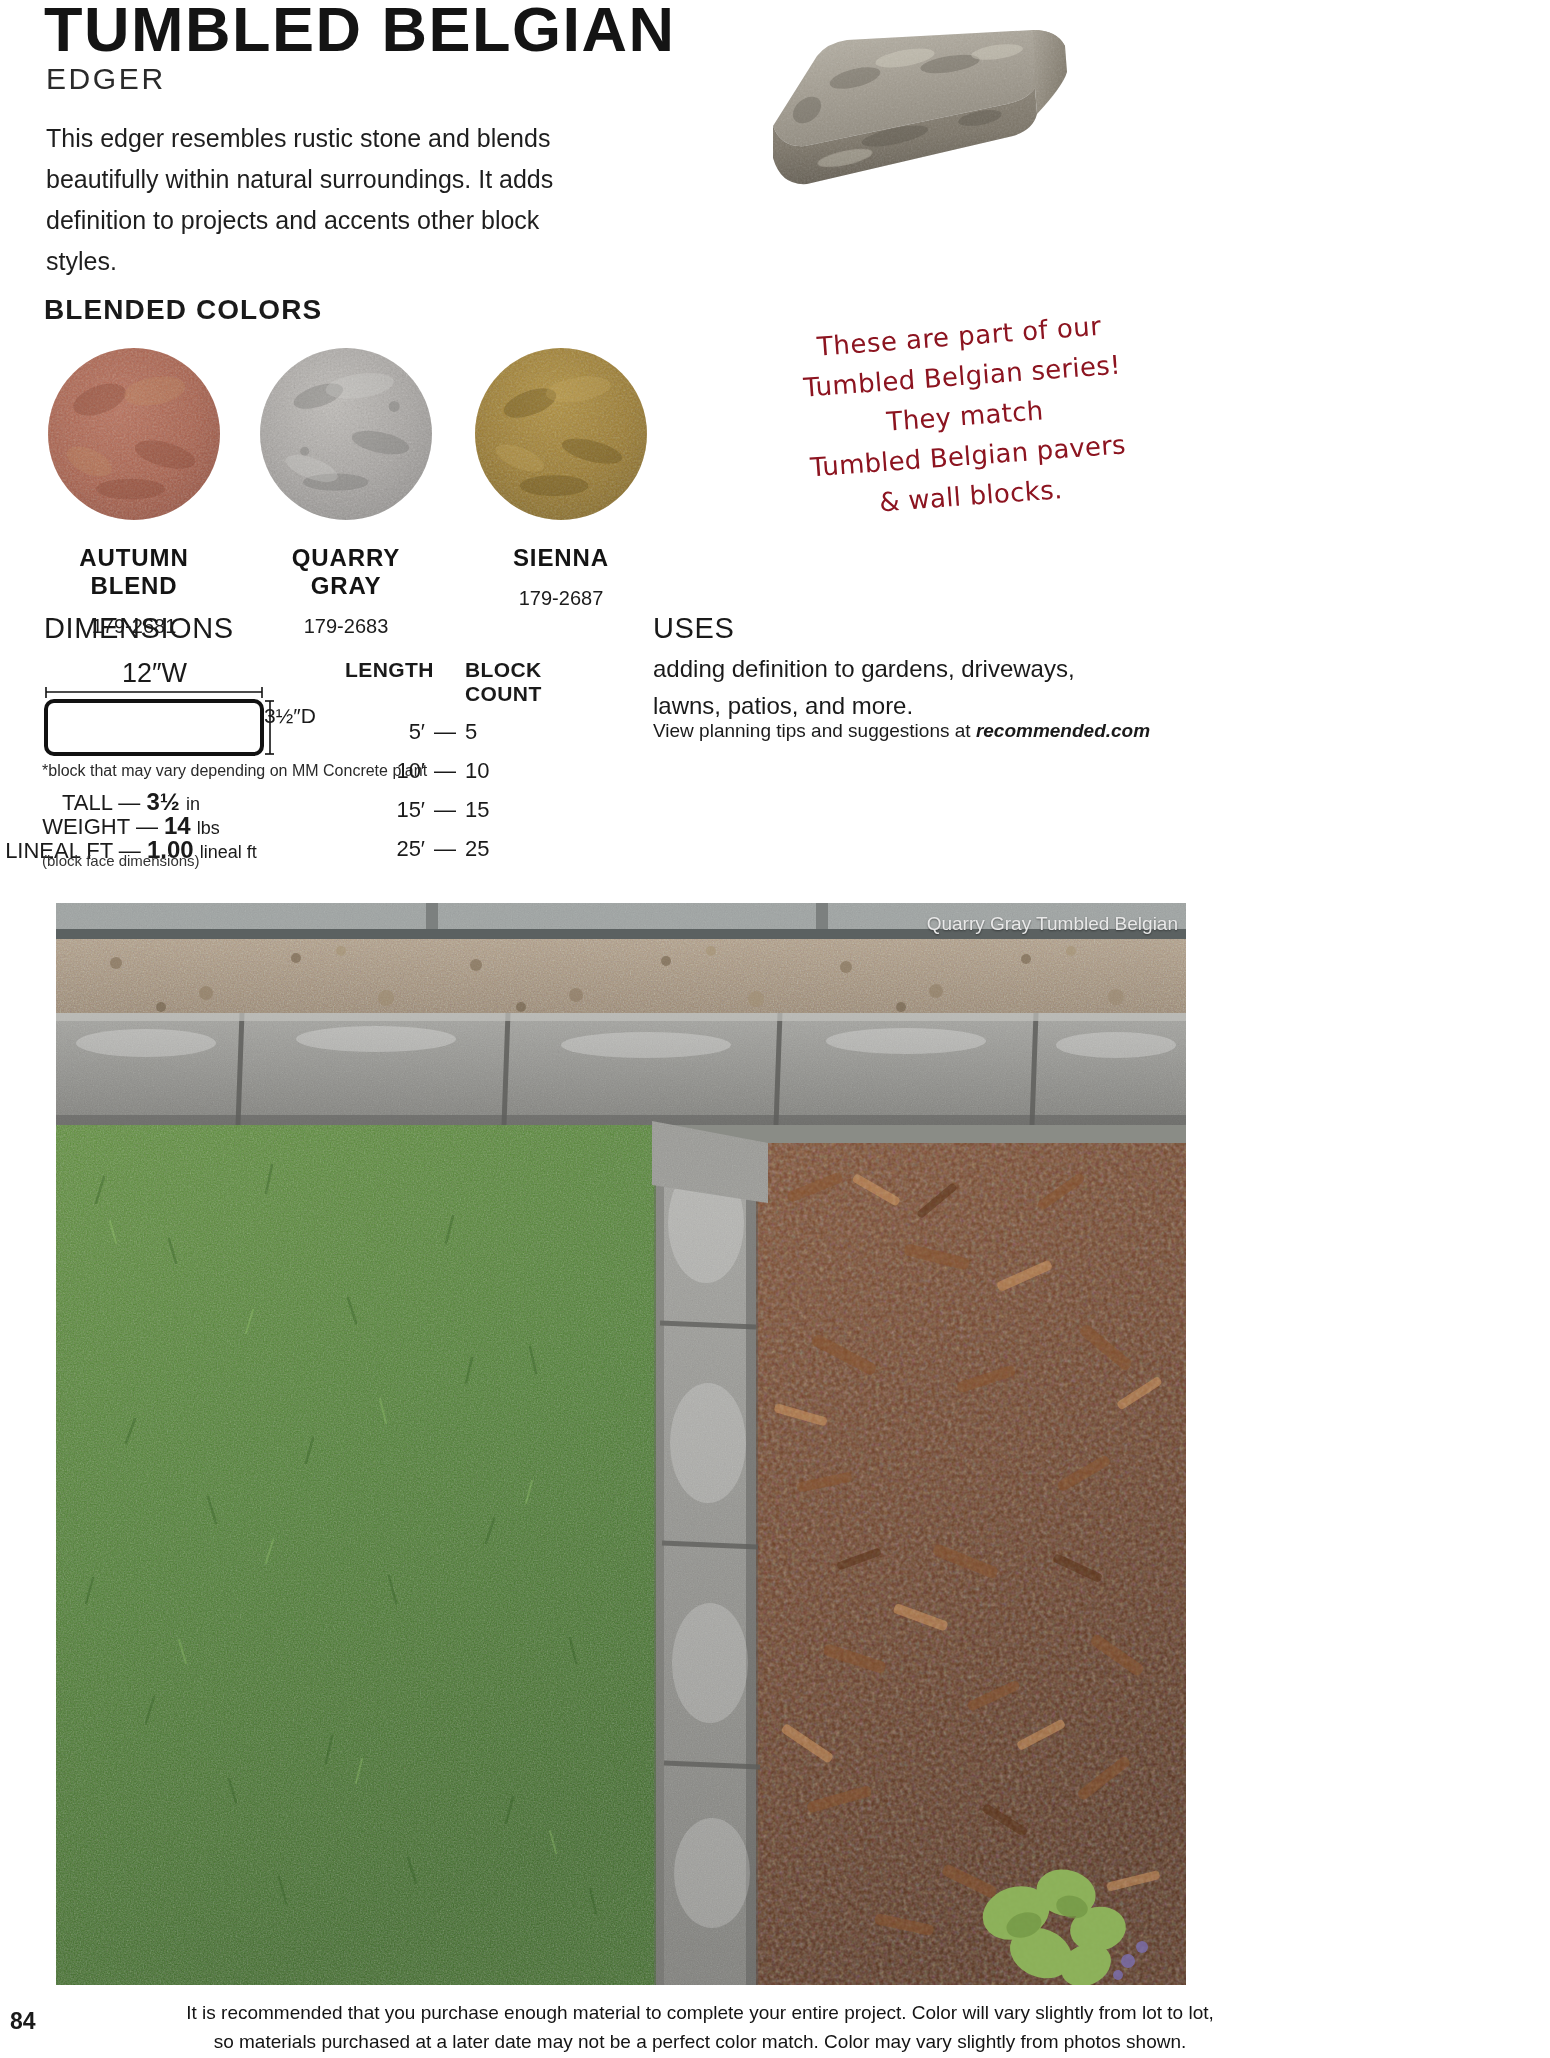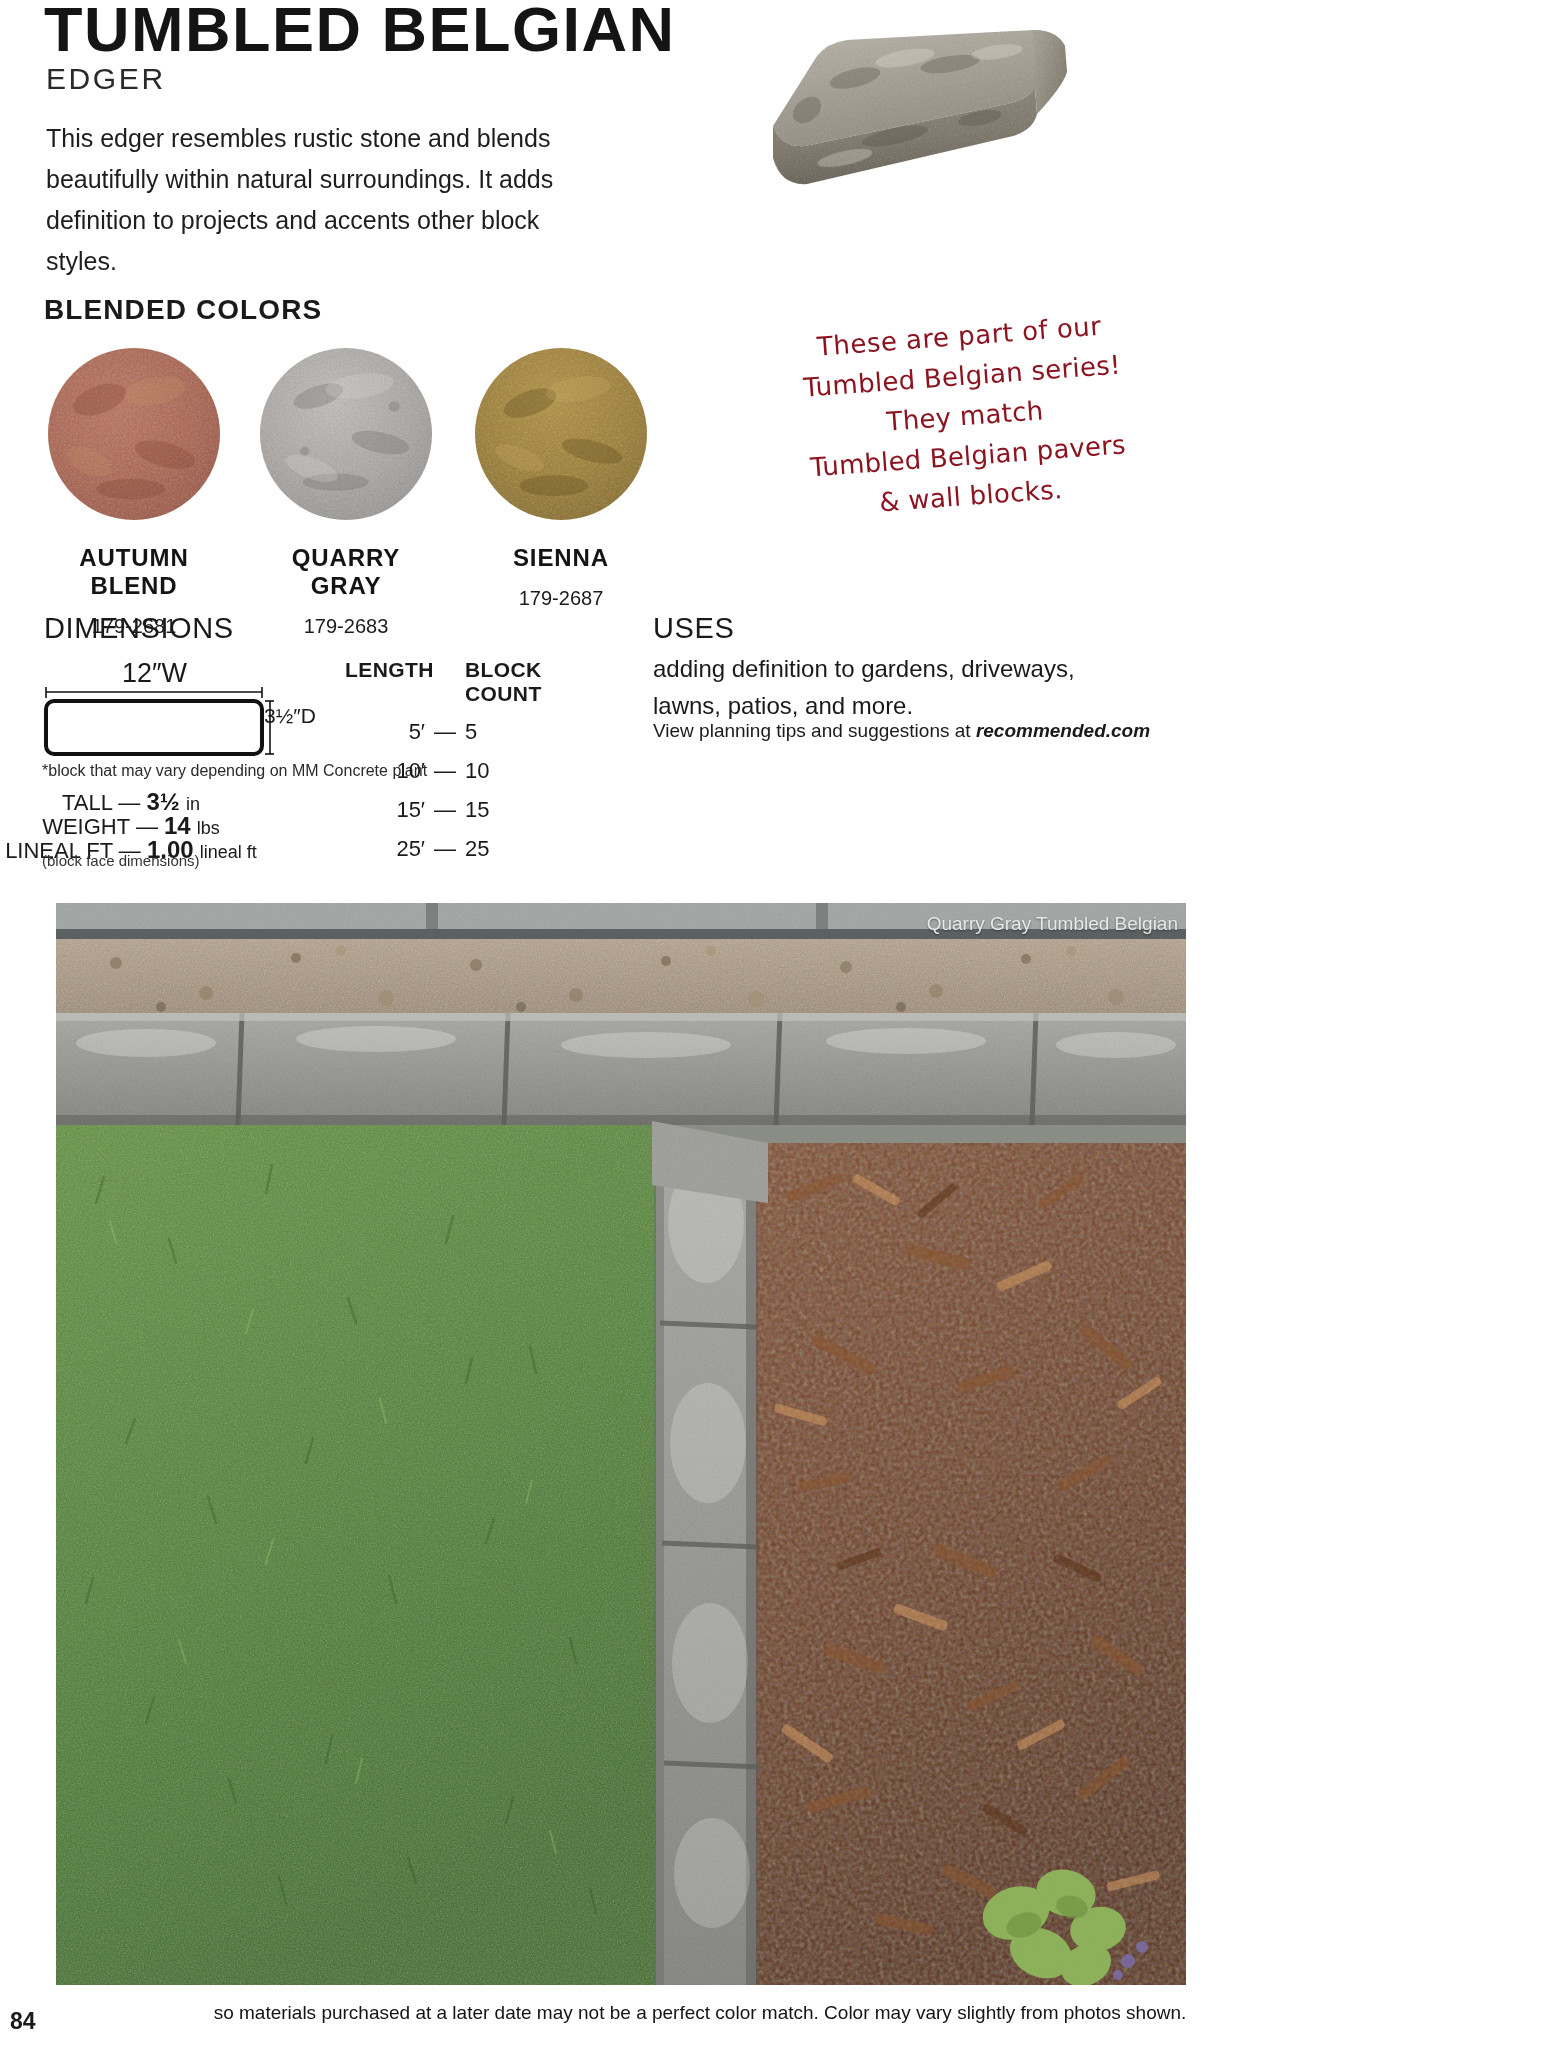--- a/index.html
+++ b/index.html
@@ -645,14 +645,15 @@
         <circle cx="1086" cy="1044" r="6"></circle>
         <circle cx="1062" cy="1072" r="5"></circle>
       </g>
     </g>
   </svg>
   <div id="photo-caption">Quarry Gray Tumbled Belgian</div>
 </div>
 
 <div id="page-number">84</div>
 <div id="footer-note">
+  <div>It is recommended that you purchase enough material to complete your entire project. Color will vary slightly from lot to lot,</div>
   <div>so materials purchased at a later date may not be a perfect color match. Color may vary slightly from photos shown.</div>
 </div>
 
 </body></html>

